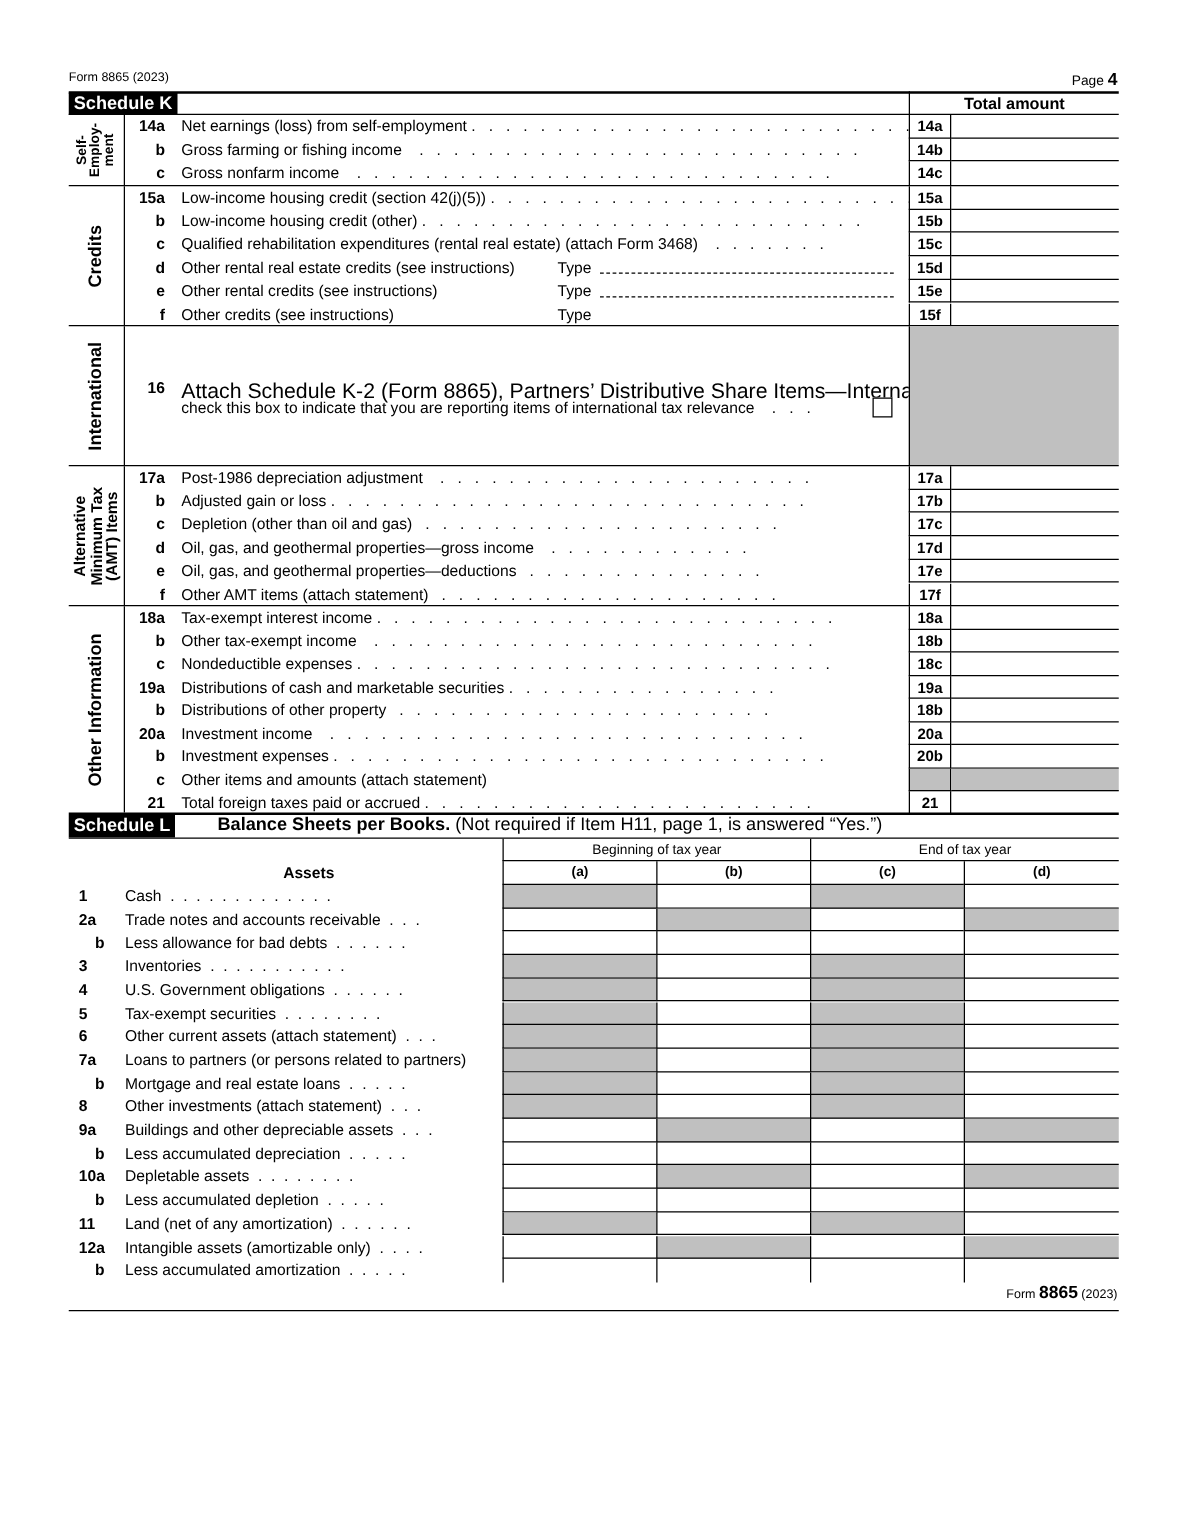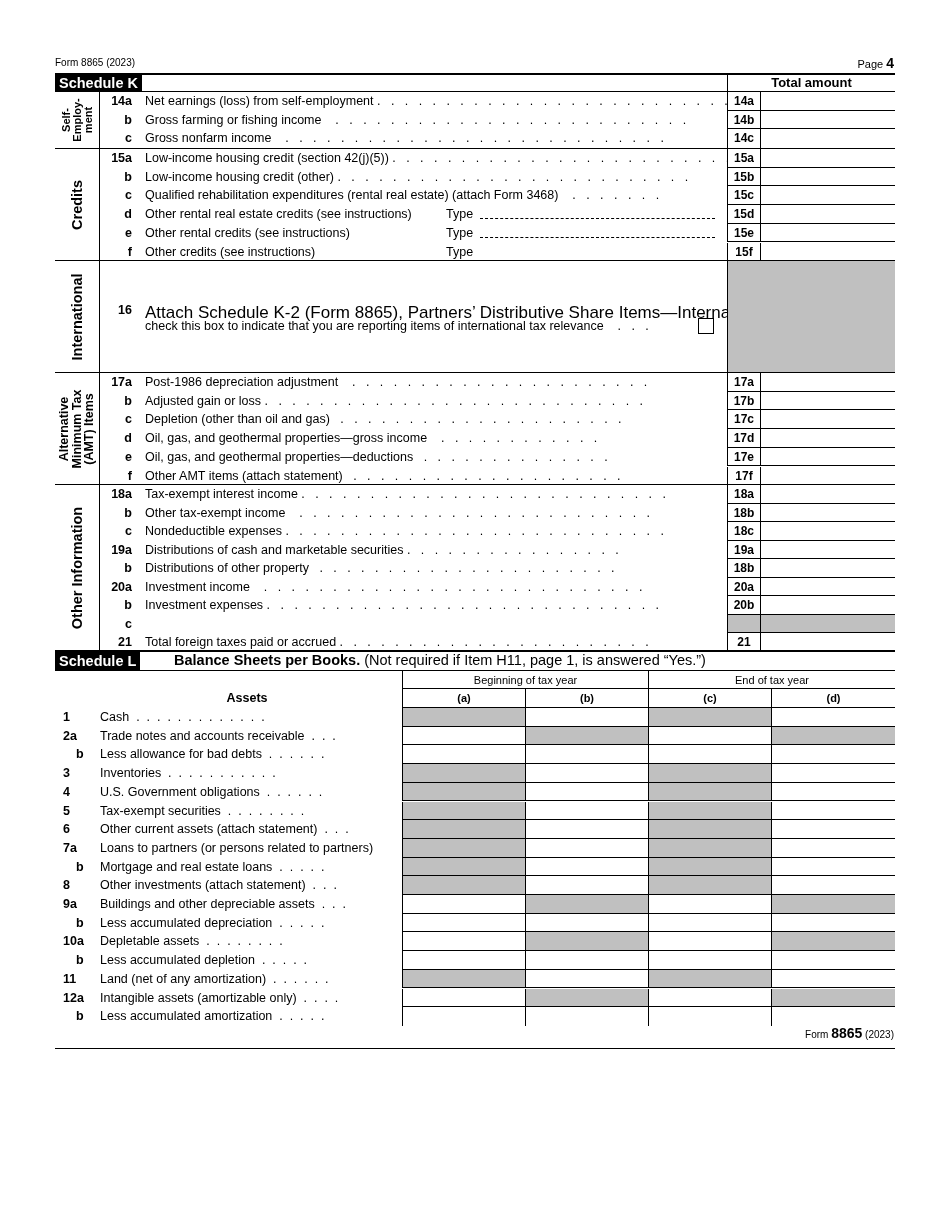--- a/index.html
+++ b/index.html
@@ -232,20 +232,21 @@
       <div class="amt"></div>
     </div>
     <div class="row" style="top:111px;">
       <div class="num">b</div>
       <div class="desc"><span>Investment expenses</span><span class="dots"> .&nbsp;&nbsp;&nbsp;.&nbsp;&nbsp;&nbsp;.&nbsp;&nbsp;&nbsp;.&nbsp;&nbsp;&nbsp;.&nbsp;&nbsp;&nbsp;.&nbsp;&nbsp;&nbsp;.&nbsp;&nbsp;&nbsp;.&nbsp;&nbsp;&nbsp;.&nbsp;&nbsp;&nbsp;.&nbsp;&nbsp;&nbsp;.&nbsp;&nbsp;&nbsp;.&nbsp;&nbsp;&nbsp;.&nbsp;&nbsp;&nbsp;.&nbsp;&nbsp;&nbsp;.&nbsp;&nbsp;&nbsp;.&nbsp;&nbsp;&nbsp;.&nbsp;&nbsp;&nbsp;.&nbsp;&nbsp;&nbsp;.&nbsp;&nbsp;&nbsp;.&nbsp;&nbsp;&nbsp;.&nbsp;&nbsp;&nbsp;.&nbsp;&nbsp;&nbsp;.&nbsp;&nbsp;&nbsp;.&nbsp;&nbsp;&nbsp;.&nbsp;&nbsp;&nbsp;.&nbsp;&nbsp;&nbsp;.&nbsp;&nbsp;&nbsp;.&nbsp;&nbsp;&nbsp;.</span></div>
       <div class="code">20b</div>
       <div class="amt"></div>
     </div>
     <div class="row" style="top:129.5px;">
       <div class="num">c</div>
+      <div class="desc"><span>Other items and amounts (attach statement)</span></div>
       <div class="code shade"></div>
       <div class="amt shade"></div>
     </div>
     <div class="row last" style="top:148px;">
       <div class="num">21</div>
       <div class="desc"><span>Total foreign taxes paid or accrued</span><span class="dots"> .&nbsp;&nbsp;&nbsp;.&nbsp;&nbsp;&nbsp;.&nbsp;&nbsp;&nbsp;.&nbsp;&nbsp;&nbsp;.&nbsp;&nbsp;&nbsp;.&nbsp;&nbsp;&nbsp;.&nbsp;&nbsp;&nbsp;.&nbsp;&nbsp;&nbsp;.&nbsp;&nbsp;&nbsp;.&nbsp;&nbsp;&nbsp;.&nbsp;&nbsp;&nbsp;.&nbsp;&nbsp;&nbsp;.&nbsp;&nbsp;&nbsp;.&nbsp;&nbsp;&nbsp;.&nbsp;&nbsp;&nbsp;.&nbsp;&nbsp;&nbsp;.&nbsp;&nbsp;&nbsp;.&nbsp;&nbsp;&nbsp;.&nbsp;&nbsp;&nbsp;.&nbsp;&nbsp;&nbsp;.&nbsp;&nbsp;&nbsp;.&nbsp;&nbsp;&nbsp;.</span></div>
       <div class="code">21</div>
       <div class="amt"></div>
     </div>
   </div>

